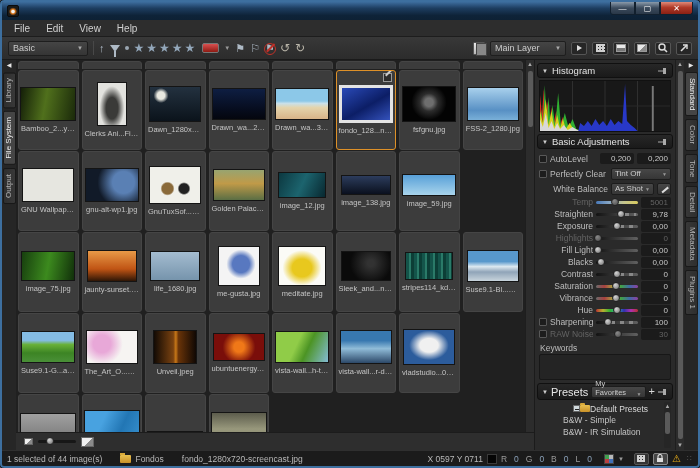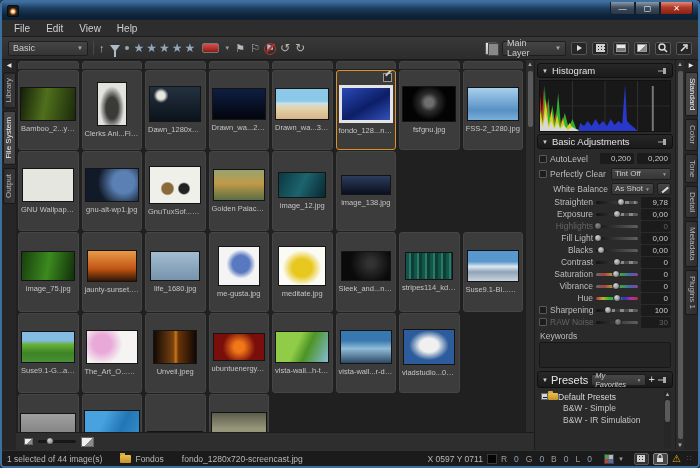--- a/index.html
+++ b/index.html
@@ -22,21 +22,21 @@
   
   .menubar{height:17px;flex:none;display:flex;align-items:center;padding-left:4px;background:#2d2d2d;border-bottom:1px solid #1d1d1d;}
   .menu-item{font-size:10px;color:#d0d0d0;padding:1px 8px;}
   
   .toolbar{height:23px;flex:none;display:flex;align-items:center;gap:5px;padding:0 6px;
     background:linear-gradient(180deg,#383838,#2c2c2c);border-bottom:1px solid #1a1a1a;}
   .dd{display:flex;align-items:center;height:15px;background:linear-gradient(180deg,#454545,#353535);
     border:1px solid #1e1e1e;border-radius:2px;font-size:9px;color:#ccc;padding:0 4px;gap:4px;}
   .dd .caret{margin-left:auto;font-size:6px;color:#aaa;}
   .name-dd{width:80px;}
-  .layer-dd{width:64px;}
+  .layer-dd{width:76px;}
   .tsep{width:1px;height:14px;background:#1c1c1c;border-right:1px solid #484848;}
   .tb-glyph{color:#aebac6;font-size:11px;line-height:1;}
   .funnel{width:0;height:0;border-left:5px solid transparent;border-right:5px solid transparent;border-top:7px solid #aebac6;position:relative;}
   .funnel:after{content:"";position:absolute;left:-1px;top:-1px;width:2px;height:6px;background:#aebac6;}
   .dot{width:4px;height:4px;border-radius:50%;background:#9aa6b2;}
   .stars{color:#93a7ba;font-size:12px;letter-spacing:2px;line-height:1;}
   .swatch-red{width:17px;height:10px;border-radius:2px;border:1px solid #777;
     background:linear-gradient(180deg,#d85050,#8e1a12);}
   .flag{color:#aebac6;font-size:11px;line-height:1;position:relative;}
   .flag.noflag:after{content:"";position:absolute;left:-1px;top:0;width:10px;height:10px;border:1.5px solid #c03028;border-radius:50%;}
@@ -118,25 +118,25 @@
   .s-value{width:30px;flex:none;text-align:right;font-size:8px;color:#c8c8c8;background:#1b1b1b;border-radius:2px;padding:1px 3px;}
   .disabled .s-label,.disabled .s-value{color:#636363;}
   .disabled .knob{background:radial-gradient(circle at 35% 30%,#8a8a8a,#4a4a4a);}
   .kw-label{font-size:8.5px;color:#bdbdbd;padding:2px 3px 1px;}
   .kw-box{flex:none;height:26px;margin:0 2px;background:#242424;border:1px solid #171717;border-radius:2px;}
   
   .presets{margin-top:3px;flex:1;display:flex;flex-direction:column;min-height:0;}
   .presets-head{display:flex;align-items:center;gap:3px;height:17px;flex:none;padding:0 4px;
     background:linear-gradient(180deg,#272727,#1a1a1a);border:1px solid #101010;border-radius:3px;}
   .presets-title{font-size:11px;color:#e6e6e6;}
-  .preset-dd{width:62px;height:12px;display:flex;align-items:center;background:linear-gradient(180deg,#474747,#363636);
-    border:1px solid #1c1c1c;border-radius:2px;font-size:7.5px;color:#ccc;padding:0 3px;font-style:italic;}
+  .preset-dd{width:62px;height:12px;display:flex;align-items:flex-end;background:linear-gradient(180deg,#474747,#363636);
+    border:1px solid #1c1c1c;border-radius:2px;font-size:7.5px;color:#ccc;padding:0 3px;}
   .plus-btn{color:#d8d8d8;font-size:11px;line-height:1;}
   .preset-list{flex:1;overflow:hidden;position:relative;padding:2px 10px 0 4px;}
-  .preset-folder{display:flex;align-items:center;gap:0;height:13px;font-size:8.5px;color:#d8d8d8;}
+  .preset-folder{display:flex;align-items:center;gap:0;height:13px;font-size:8.5px;color:#d8d8d8;margin-left:32px;}
   .minus-box{width:7px;height:7px;background:#cfd8dc;border:1px solid #666;position:relative;flex:none;}
   .minus-box:after{content:"";position:absolute;left:1px;top:2.5px;width:4px;height:1px;background:#222;}
   .folder-ic{width:10px;height:7px;background:linear-gradient(180deg,#e8c050,#c89028);border-radius:1px;position:relative;flex:none;}
   .folder-ic:before{content:"";position:absolute;top:-2px;left:0;width:5px;height:2px;background:#d8a838;border-radius:1px 1px 0 0;}
   .preset-item{height:12px;font-size:8.5px;color:#c4c4c4;padding-left:22px;white-space:nowrap;overflow:hidden;}
   .preset-sb{position:absolute;right:2px;top:2px;bottom:0;width:7px;display:flex;flex-direction:column;align-items:center;background:#262626;border-radius:2px;}
   
   .statusbar{height:16px;flex:none;display:flex;align-items:center;background:#1b1b1b;border-top:1px solid #2f2f2f;
     font-size:8.5px;color:#b8b8b8;padding:0 5px;gap:4px;}
   .sb-folder{width:11px;height:8px;background:linear-gradient(180deg,#e8c050,#c89028);border-radius:1px;position:relative;flex:none;}
@@ -300,20 +300,24 @@
                 <div class="tlabel">Golden Palace.jpg</div>
               </div>
               <div class="cell">
                 <div class="thumb" style="width:48px;height:26px;background:linear-gradient(115deg,#0c3840,#1c646e 50%,#082830)"></div>
                 <div class="tlabel">image_12.jpg</div>
               </div>
               <div class="cell">
                 <div class="thumb" style="width:50px;height:20px;background:linear-gradient(180deg,#2c3c5c,#0a101e)"></div>
                 <div class="tlabel">image_138.jpg</div>
               </div>
+              <div class="cell">
+                <div class="thumb" style="width:54px;height:22px;background:linear-gradient(180deg,#58a0d8,#a8d4ec)"></div>
+                <div class="tlabel">image_59.jpg</div>
+              </div>
             </div>
             <div class="trow">
               <div class="cell">
                 <div class="thumb" style="width:54px;height:30px;background:linear-gradient(100deg,#173f0e,#3c8a1e 50%,#11300a)"></div>
                 <div class="tlabel">image_75.jpg</div>
               </div>
               <div class="cell">
                 <div class="thumb" style="width:50px;height:32px;background:linear-gradient(180deg,#e89a48,#c05414 60%,#2e1606)"></div>
                 <div class="tlabel">jaunty-sunset.jpg</div>
               </div>
@@ -454,20 +458,27 @@
           </div>
           <div class="prow">
             <span style="width:69px;text-align:right">White Balance</span>
             <span class="mini-dd">
               <span>As Shot</span>
               <span class="caret">▼</span>
             </span>
             <span class="eyedrop"></span>
           </div>
           <div id="sliders">
+              <div class="slider-row disabled">
+                <span class="s-label">Temp</span>
+                <span class="track temp">
+                  <span class="knob" style="left: 45%;"></span>
+                </span>
+                <span class="s-value">5001</span>
+              </div>
               <div class="slider-row">
                 <span class="s-label">Straighten</span>
                 <span class="track">
                   <span class="ticks" style="left: 68%;"></span>
                   <span class="knob" style="left: 60%;"></span>
                 </span>
                 <span class="s-value">9,78</span>
               </div>
               <div class="slider-row">
                 <span class="s-label">Exposure</span>

